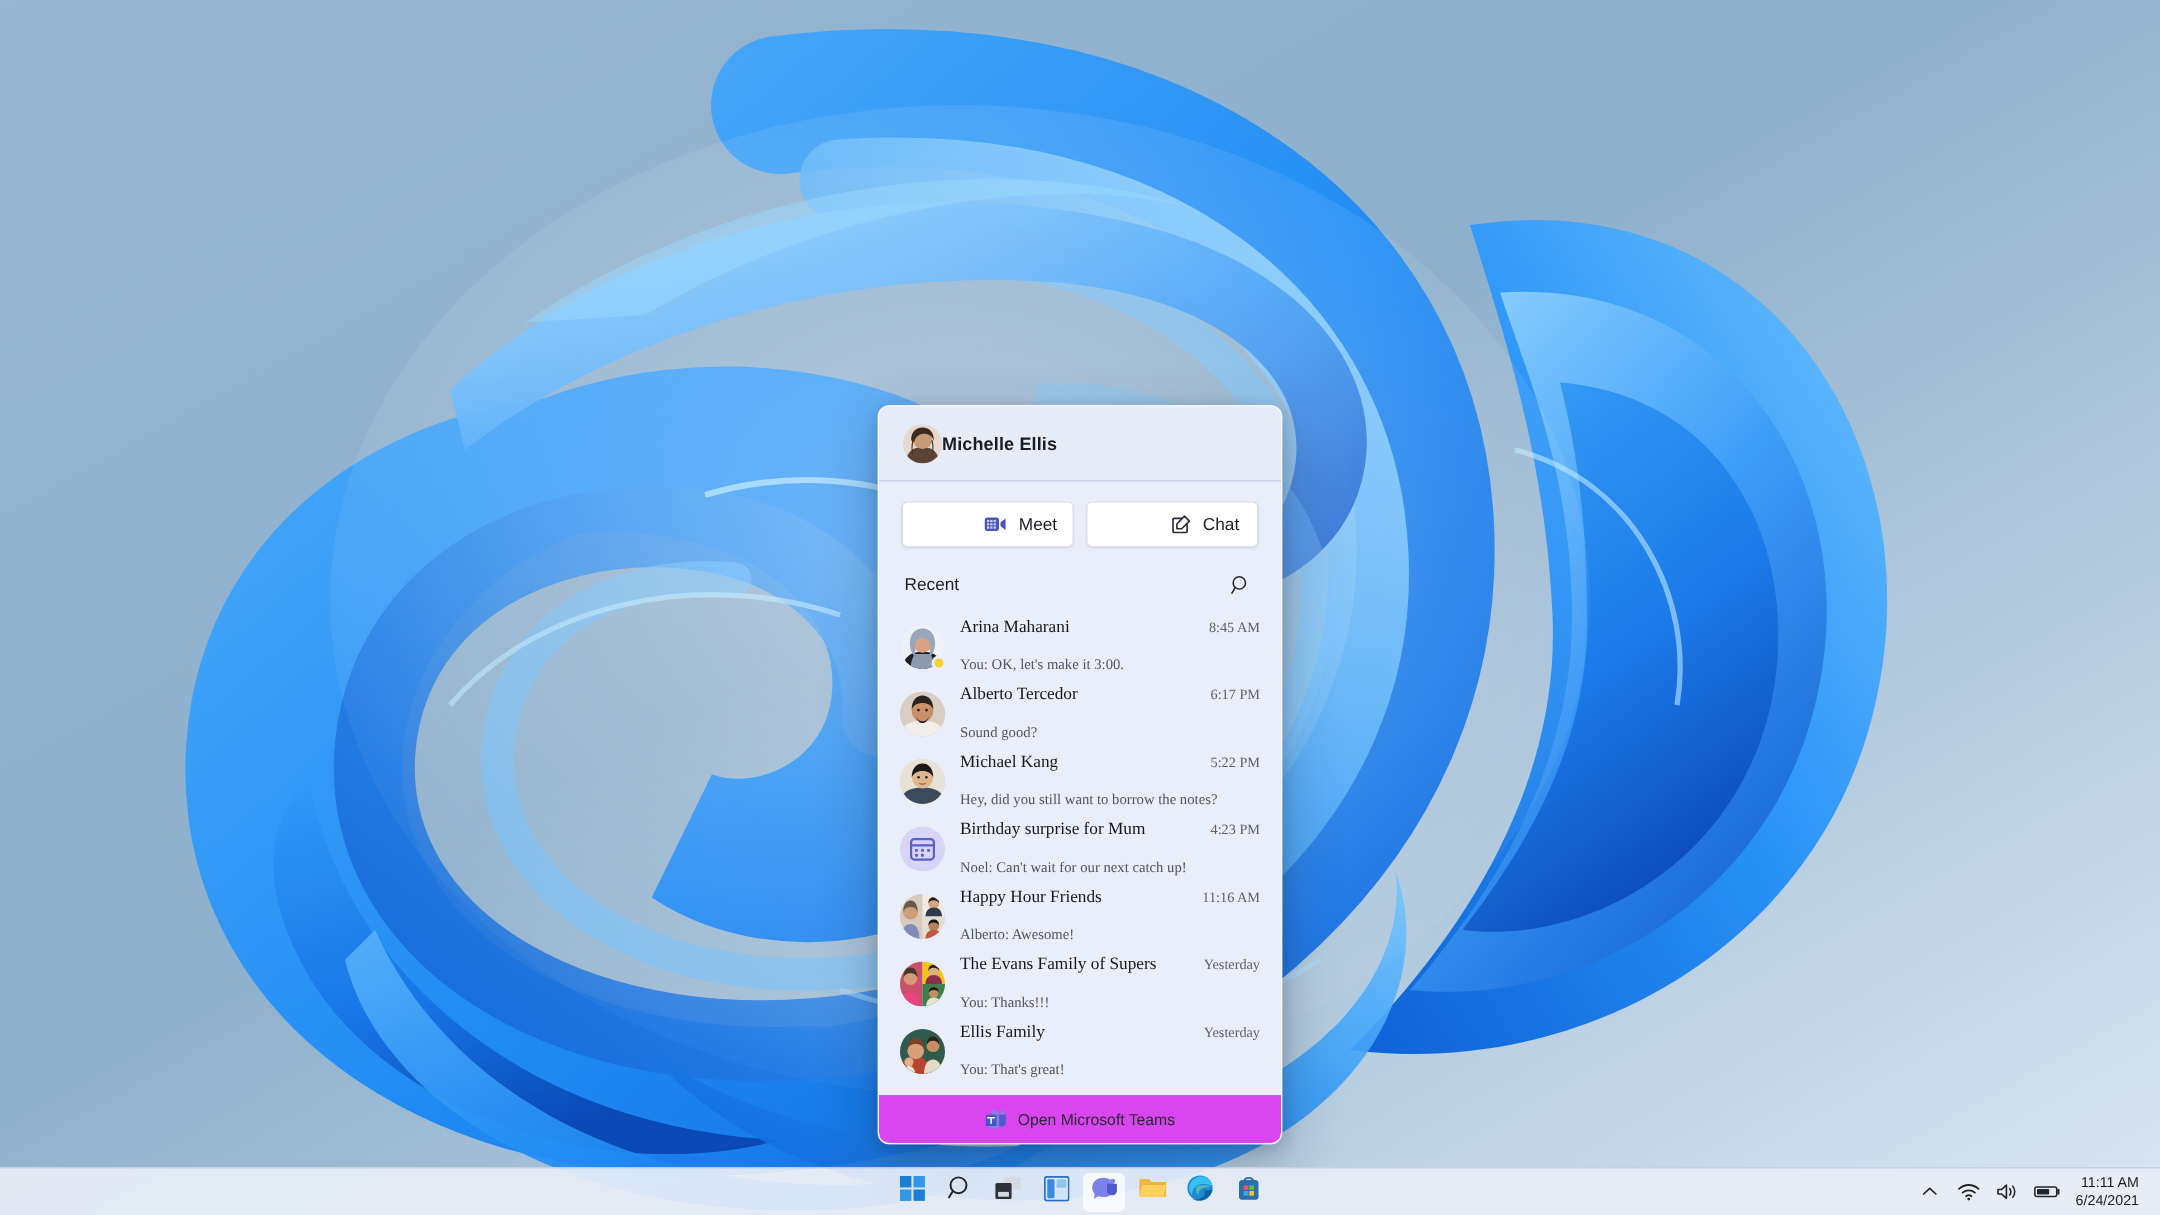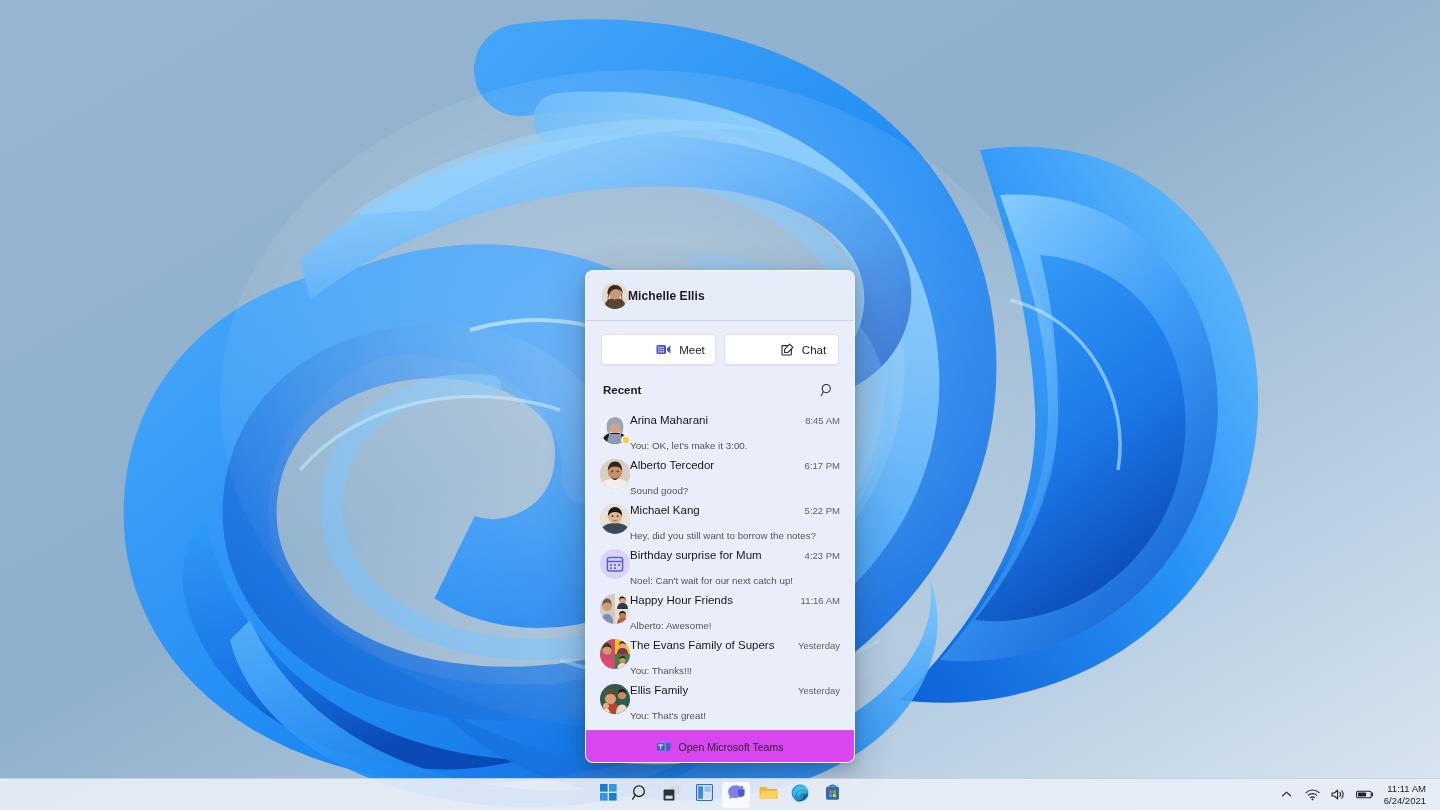--- a/index.html
+++ b/index.html
@@ -84,40 +84,42 @@
   .action-btn .glyph { display: flex; align-items: center; }
 
   .recent-bar {
     display: flex;
     align-items: center;
     justify-content: space-between;
     padding: 4px 17px 8px 17px;
   }
   .recent-bar .recent-label {
     font-size: 11.5px;
-    font-weight: bold;
+    font-weight: normal;
     color: #1b1b23;
   }
   .recent-bar .search-btn {
     width: 20px; height: 20px;
     display: flex; align-items: center; justify-content: center;
     cursor: pointer; border-radius: 3px;
   }
 
   .chat-list {
     flex: 1 1 auto;
     overflow: hidden;
     padding: 0 0 2px 0;
   }
   .chat-item {
     display: flex;
-    align-items: flex-start;
+    align-items: center;
+    gap: 10px;
     padding: 6px 14px 6px 14px;
     height: 45px;
     cursor: pointer;
+    font-family: Liberation Serif, serif;
   }
   .chat-avatar { position: relative; width: 30px; height: 30px; flex: 0 0 30px; }
   .chat-text { flex: 1 1 auto; min-width: 0; }
   .chat-toprow {
     display: flex;
     align-items: baseline;
     justify-content: space-between;
     gap: 6px;
   }
   .chat-name {

